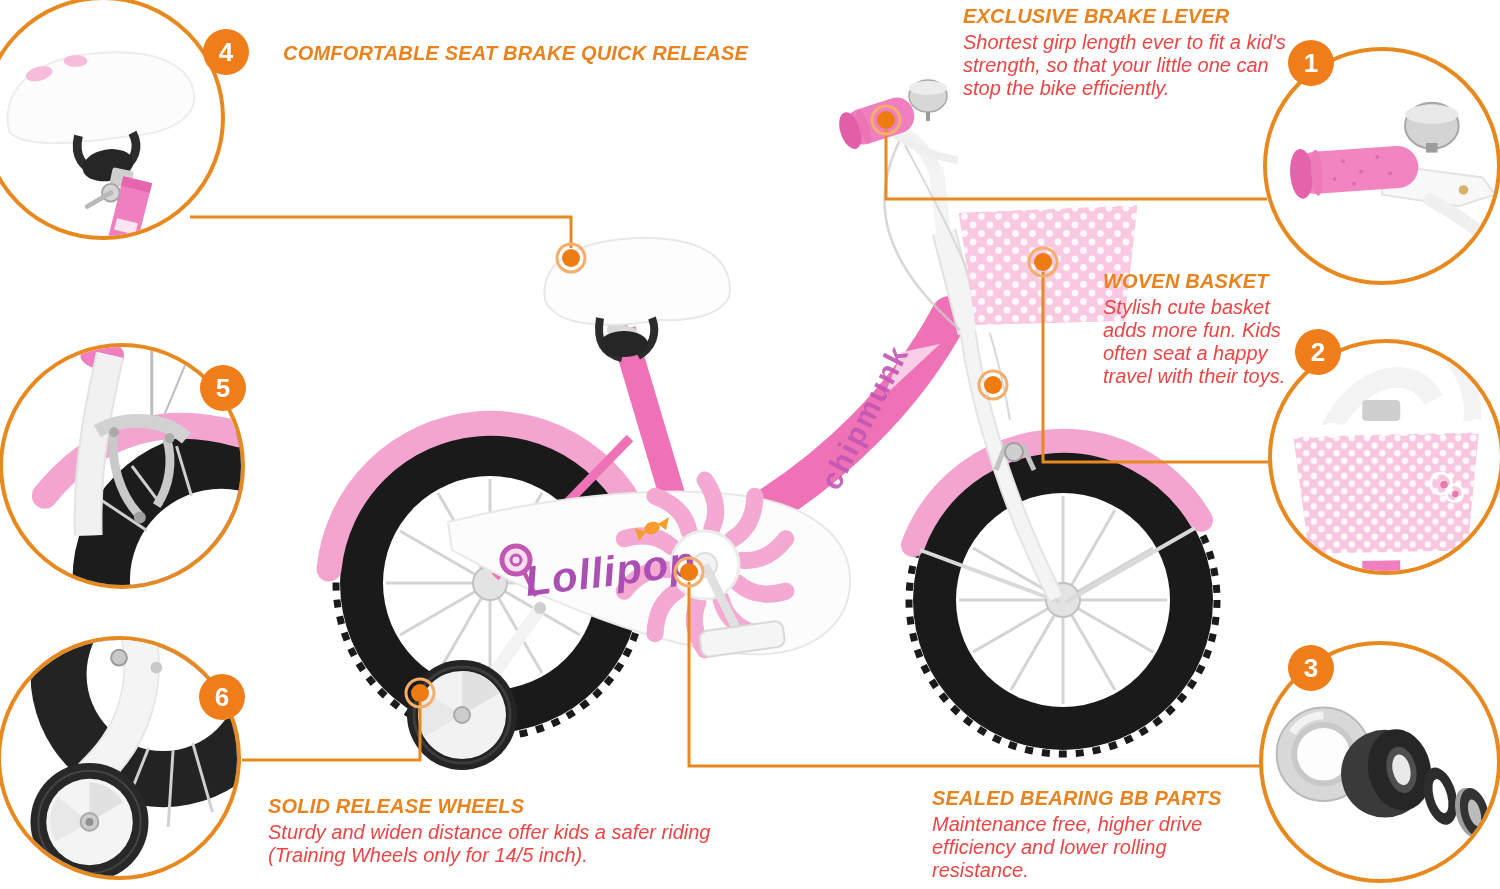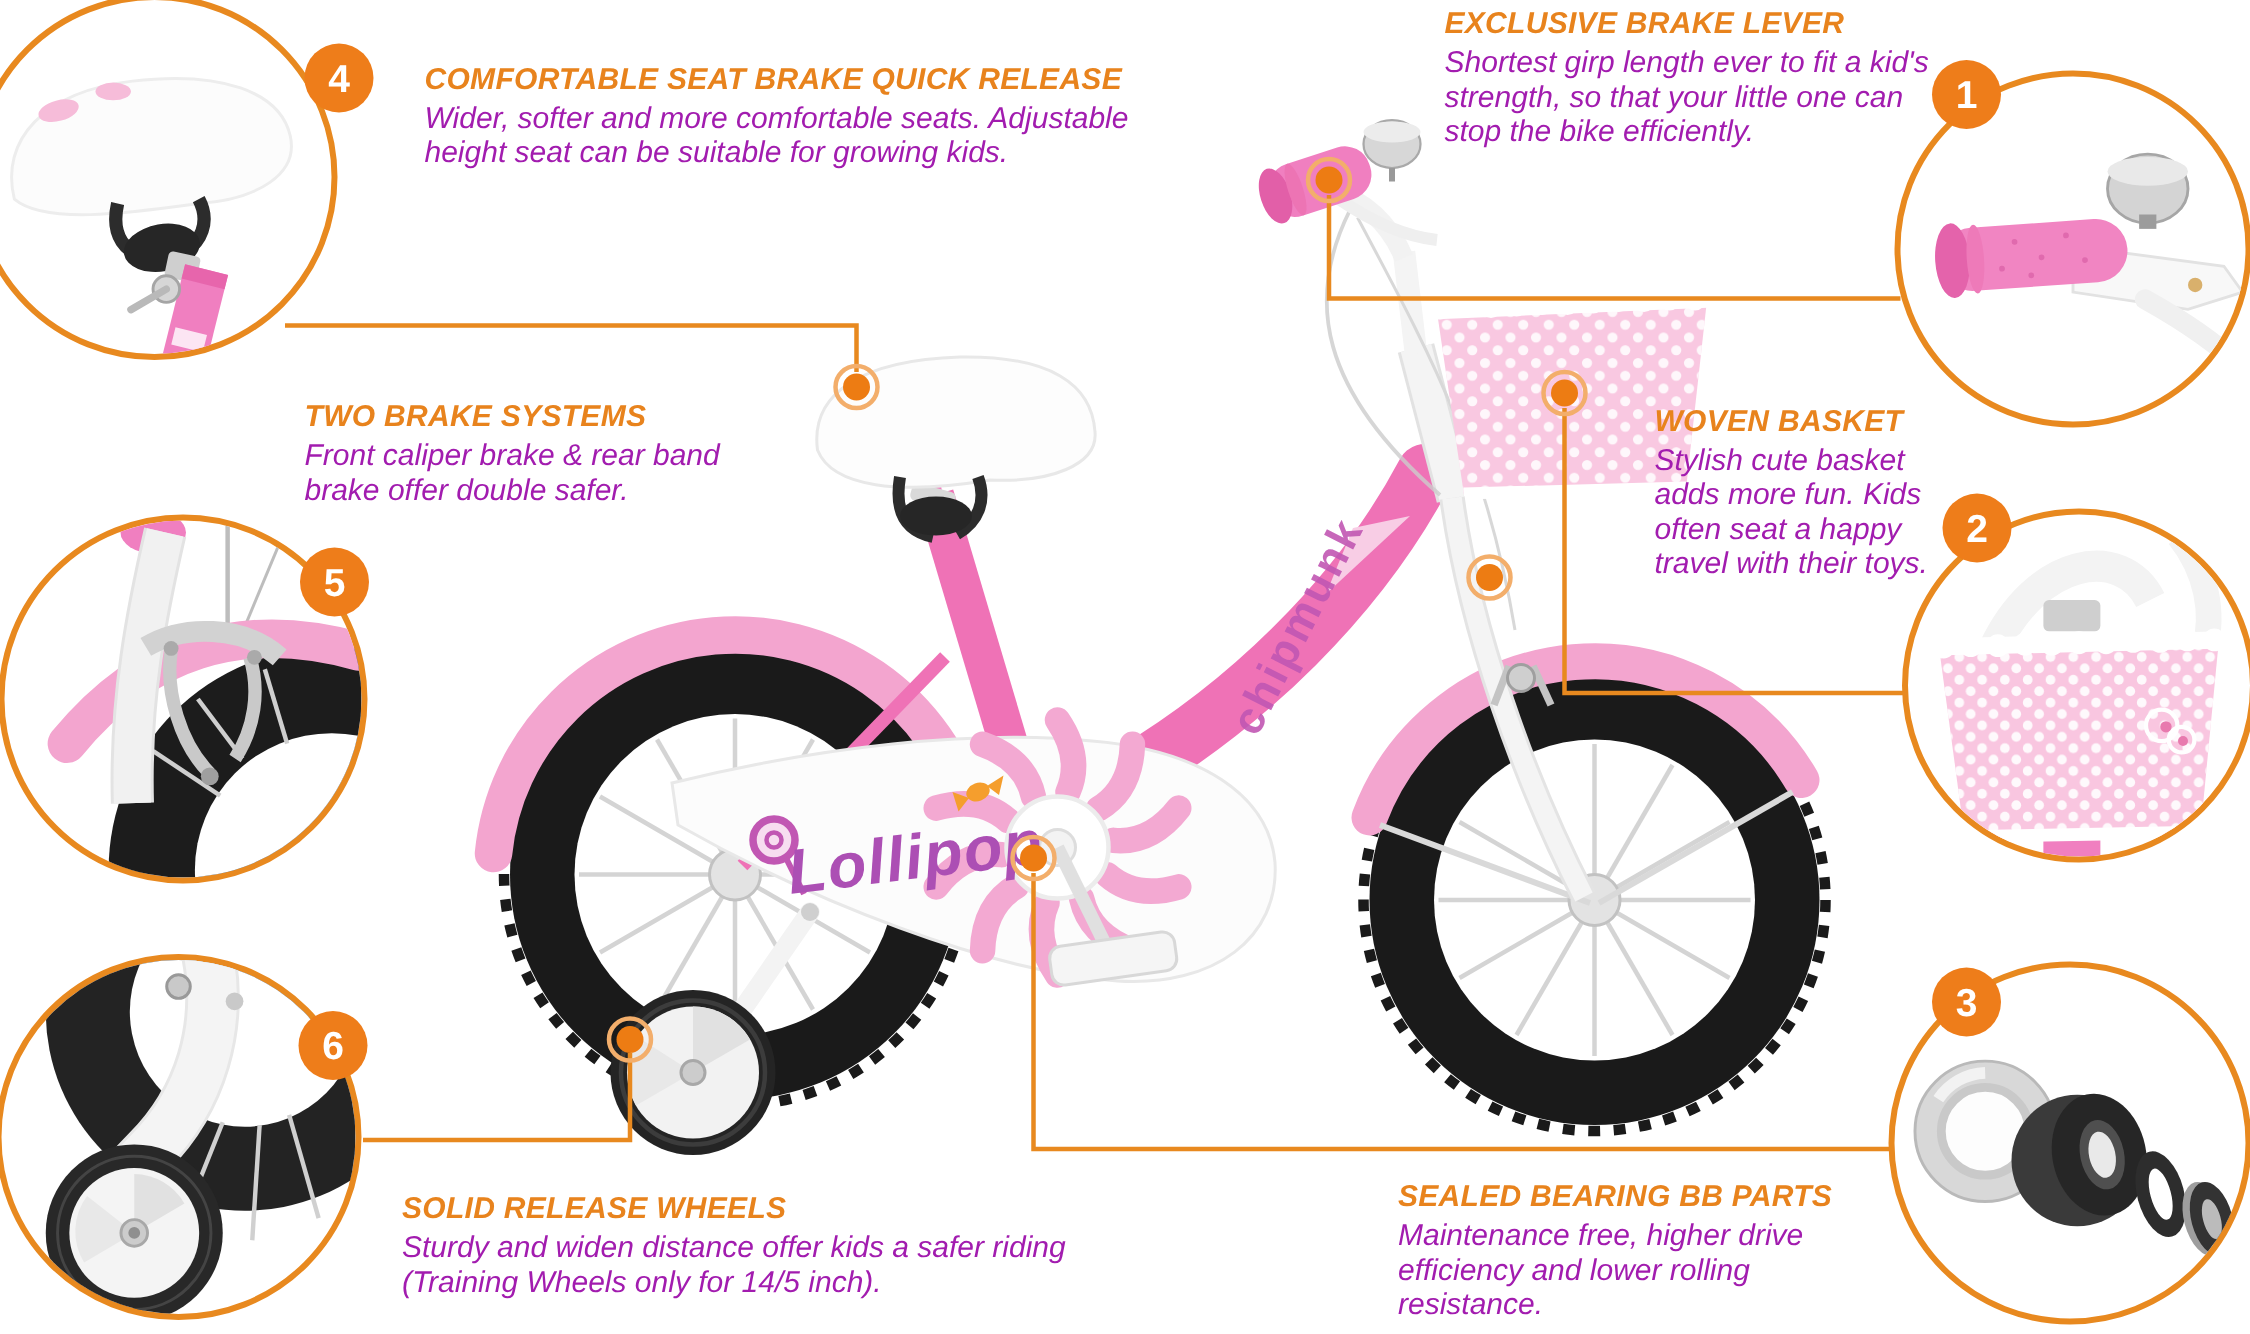--- a/index.html
+++ b/index.html
@@ -8,21 +8,21 @@
   svg{display:block;}
   #scene{position:absolute;left:0;top:0;z-index:1;}
   .detail-circle{position:absolute;border:4px solid #E8891F;border-radius:50%;
                  background:#fff;overflow:hidden;z-index:2;box-sizing:border-box;}
   .detail-circle svg{width:100%;height:100%;}
   .badge{position:absolute;width:46px;height:46px;border-radius:50%;background:#EE7D1A;
          color:#fff;font-size:26px;font-weight:bold;display:flex;align-items:center;
          justify-content:center;z-index:4;}
   .feature-text{position:absolute;z-index:3;font-style:italic;}
   .feature-title{color:#E8831D;font-weight:bold;font-size:20px;letter-spacing:.2px;margin:0 0 3px 0;}
-  .feature-desc{color:#a21caf;font-size:20px;line-height:23px;}
+  .feature-desc{color:#ef4444;font-size:20px;line-height:23px;}
   
   #ft-seat{left:283px;top:42px;width:472px;}
   #ft-lever{left:963px;top:5px;width:330px;}
   #ft-brakes{left:203px;top:267px;width:320px;}
   #ft-basket{left:1103px;top:270px;width:212px;}
   #ft-wheels{left:268px;top:795px;width:450px;}
   #ft-bb{left:932px;top:787px;width:322px;}
   #c-seat{left:-19px;top:-4px;width:244px;height:244px;}
   #c-lever{left:1263px;top:47px;width:238px;height:238px;}
   #c-brakes{left:-1px;top:343px;width:246px;height:246px;}
@@ -406,30 +406,25 @@
 
   <div id="b-seat" class="badge">4</div>
   <div id="b-lever" class="badge">1</div>
   <div id="b-brakes" class="badge">5</div>
   <div id="b-basket" class="badge">2</div>
   <div id="b-wheels" class="badge">6</div>
   <div id="b-bb" class="badge">3</div>
 
   <div id="ft-seat" class="feature-text">
     <div class="feature-title">COMFORTABLE SEAT BRAKE QUICK RELEASE</div>
-    <div class="feature-desc">Wider, softer and more comfortable seats. Adjustable height seat can be suitable for growing kids.</div>
   </div>
   <div id="ft-lever" class="feature-text">
     <div class="feature-title">EXCLUSIVE BRAKE LEVER</div>
     <div class="feature-desc">Shortest girp length ever to fit a kid's strength, so that your little one can stop the bike efficiently.</div>
   </div>
-  <div id="ft-brakes" class="feature-text">
-    <div class="feature-title">TWO BRAKE SYSTEMS</div>
-    <div class="feature-desc">Front caliper brake &amp; rear band brake offer double safer.</div>
-  </div>
   <div id="ft-basket" class="feature-text">
     <div class="feature-title">WOVEN BASKET</div>
     <div class="feature-desc">Stylish cute basket adds more fun. Kids often seat a happy travel with their toys.</div>
   </div>
   <div id="ft-wheels" class="feature-text">
     <div class="feature-title">SOLID RELEASE WHEELS</div>
     <div class="feature-desc">Sturdy and widen distance offer kids a safer riding (Training Wheels only for 14/5 inch).</div>
   </div>
   <div id="ft-bb" class="feature-text">
     <div class="feature-title">SEALED BEARING BB PARTS</div>

